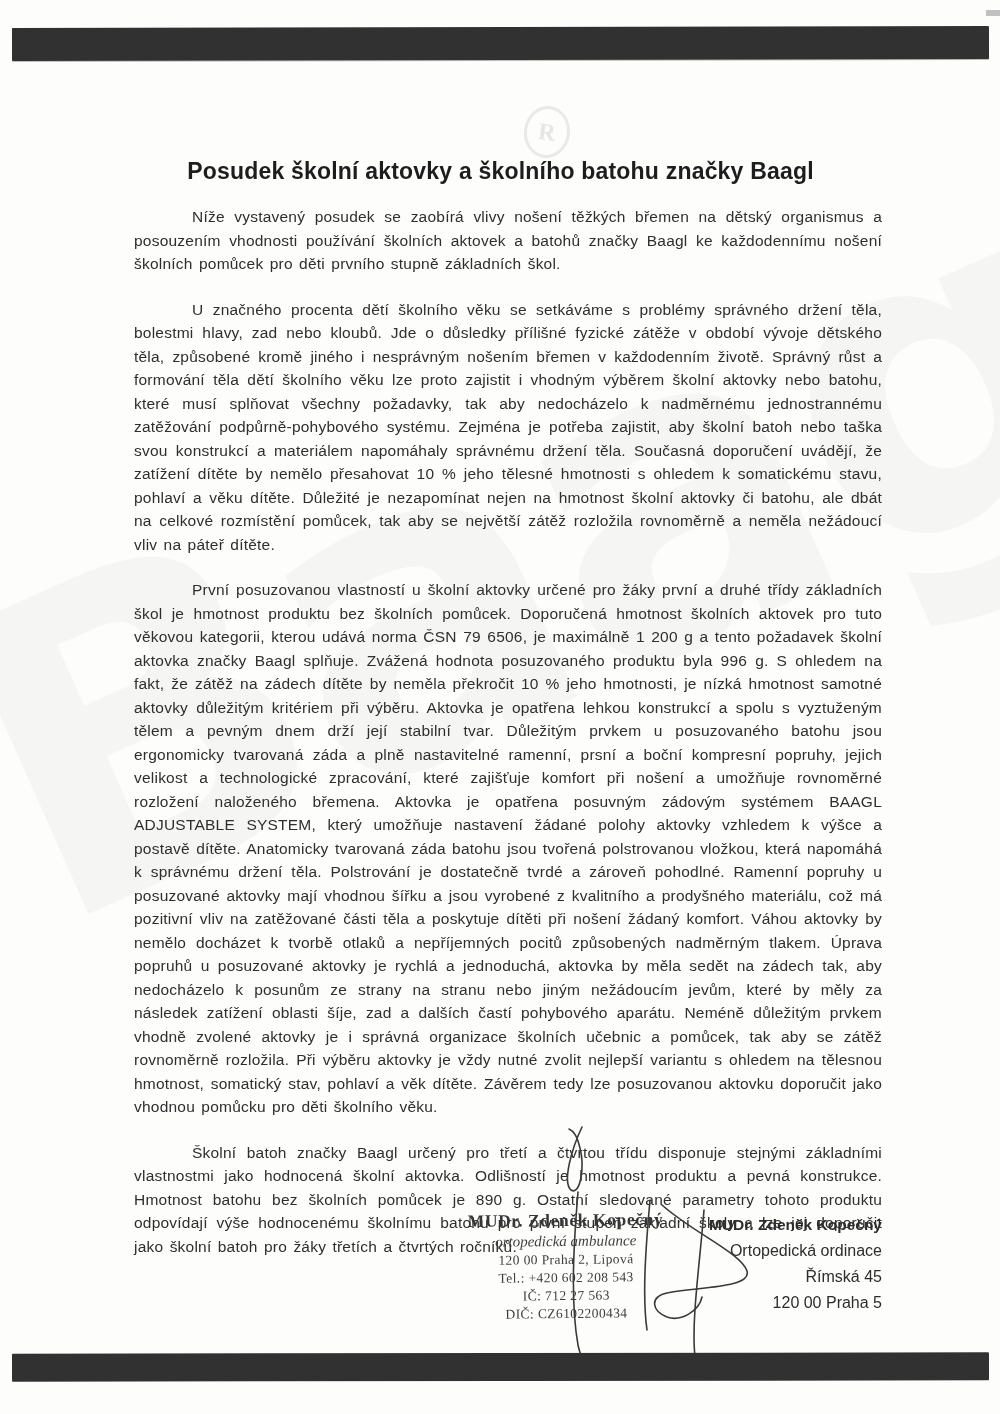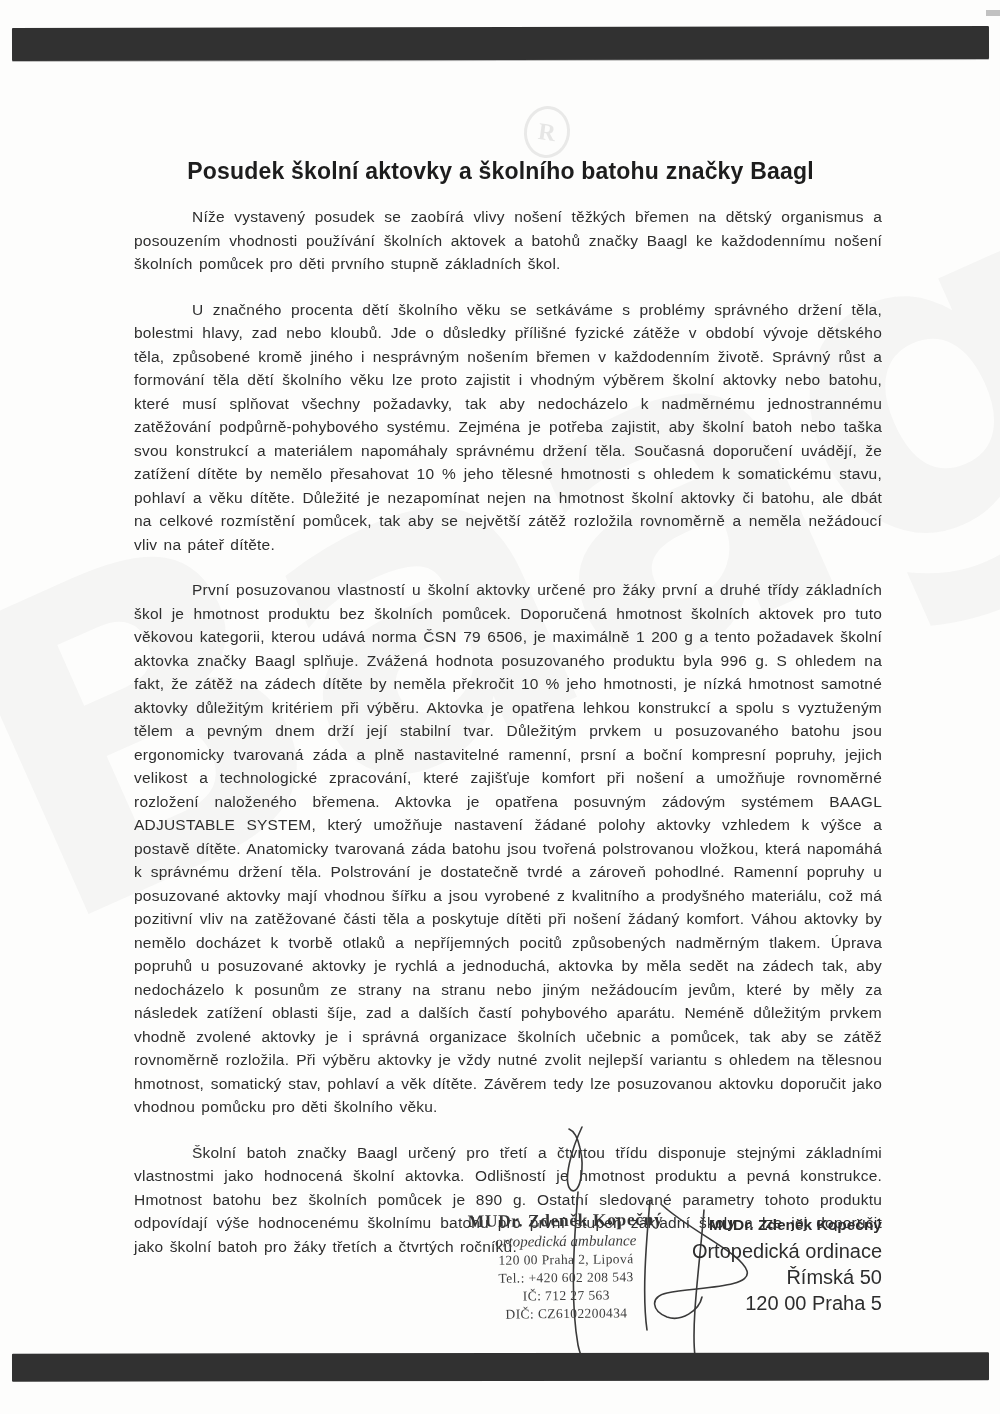--- a/index.html
+++ b/index.html
@@ -41,21 +41,21 @@
   }
   .stamp-name{font-size:17.5px;font-weight:bold;letter-spacing:0.6px;color:#363636;}
   .stamp-dept{font-size:15px;font-style:italic;margin-top:2px;}
   .stamp-line{font-size:13.5px;margin-top:2px;letter-spacing:0.4px;}
 
   .printed-block{
     position:absolute;right:118px;top:1212px;width:240px;text-align:right;
     color:#2d2d2d;
   }
   .printed-name{font-size:15.5px;font-weight:700;line-height:26px;}
-  .printed-line{font-size:20px;line-height:26px;}
+  .printed-line{font-size:16px;line-height:26px;}
 
   .signature-svg{position:absolute;left:530px;top:1118px;width:260px;height:248px;}
   .signature-svg path{fill:none;stroke:#3a3a3a;stroke-width:1.6;stroke-linecap:round;}
 </style>
 </head>
 <body>
 
 <div class="page">
 
   <div class="scan-bar top"></div>
@@ -87,18 +87,18 @@
     <path d="M 582 1127 C 572 1148 562 1182 571 1190 C 580 1196 585 1168 580 1148 C 578 1139 574 1131 569 1129"></path>
     <path d="M 578 1192 C 574 1240 570 1300 578 1345 C 580 1355 583 1358 581 1362"></path>
     <path d="M 650 1200 C 646 1245 642 1295 647 1330"></path>
     <path d="M 662 1205 C 692 1232 741 1253 747 1271 C 752 1288 698 1287 667 1293 C 649 1297 652 1311 667 1317 C 681 1322 699 1311 702 1297"></path>
     <path d="M 704 1210 C 700 1262 691 1322 695 1356"></path>
   </svg>
 
   <div class="printed-block">
     <div class="printed-name">MUDr. Zdeněk Kopečný</div>
     <div class="printed-line">Ortopedická ordinace</div>
-    <div class="printed-line">Římská 50</div>
+    <div class="printed-line">Římská 45</div>
     <div class="printed-line">120 00 Praha 5</div>
   </div>
 
   <div class="scan-bar bottom"></div>
 </div>
 
 </body></html>

